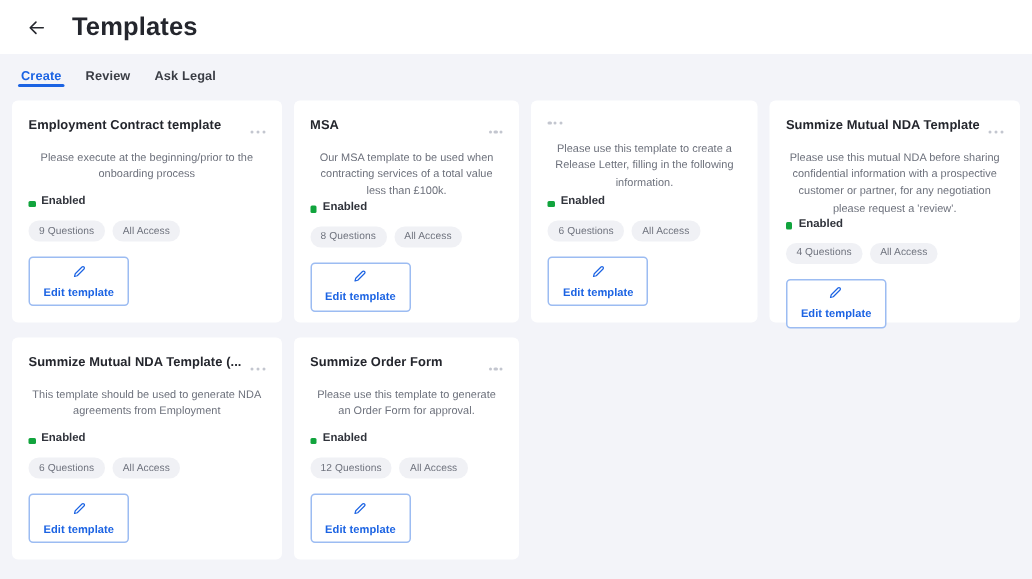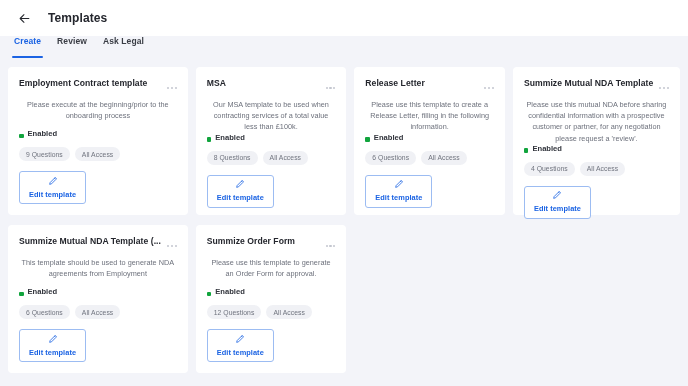--- a/index.html
+++ b/index.html
@@ -20,31 +20,32 @@
   }
   .back-btn {
     width: 20px; height: 20px;
     display: flex; align-items: center; justify-content: center;
     cursor: pointer;
     color: #26282e;
   }
   .back-btn svg { display: block; }
   .page-title {
     margin-left: 14px;
-    font-size: 12px;
+    font-size: 17px;
     font-weight: 600;
     color: #24262d;
     letter-spacing: .1px;
   }
 
   
   .tabs-bar {
     height: 22px;
     background: #f3f4f9;
     display: flex;
+    align-items: flex-end;
     padding-left: 6px;
     gap: 0px;
   }
   .tab {
     font-size: 8.5px;
     font-weight: 600;
     color: #3a3d45;
     padding: 0 8px 3px 8px;
     cursor: pointer;
     position: relative;
@@ -246,21 +247,20 @@
         <svg width="8" height="8" viewBox="0 0 24 24" fill="none" stroke="#1b63e3" stroke-width="2.4" stroke-linecap="round" stroke-linejoin="round">
           <path d="M17 3a2.8 2.8 0 1 1 4 4L7.5 20.5 2 22l1.5-5.5L17 3z"></path>
         </svg>
       </span>
       <span>Edit template</span>
     </button>
   </div>
 
   <div class="card">
     <div class="card-top">
-      <div class="card-title">Release Letter</div>
       <div class="kebab">
           <i></i>
           <i></i>
           <i></i>
         </div>
     </div>
     <div class="card-desc">Please use this template to create a Release Letter, filling in the following information.</div>
     <div class="status-row">
       <span class="status-dot"></span>
       <span class="status-text">Enabled</span>

